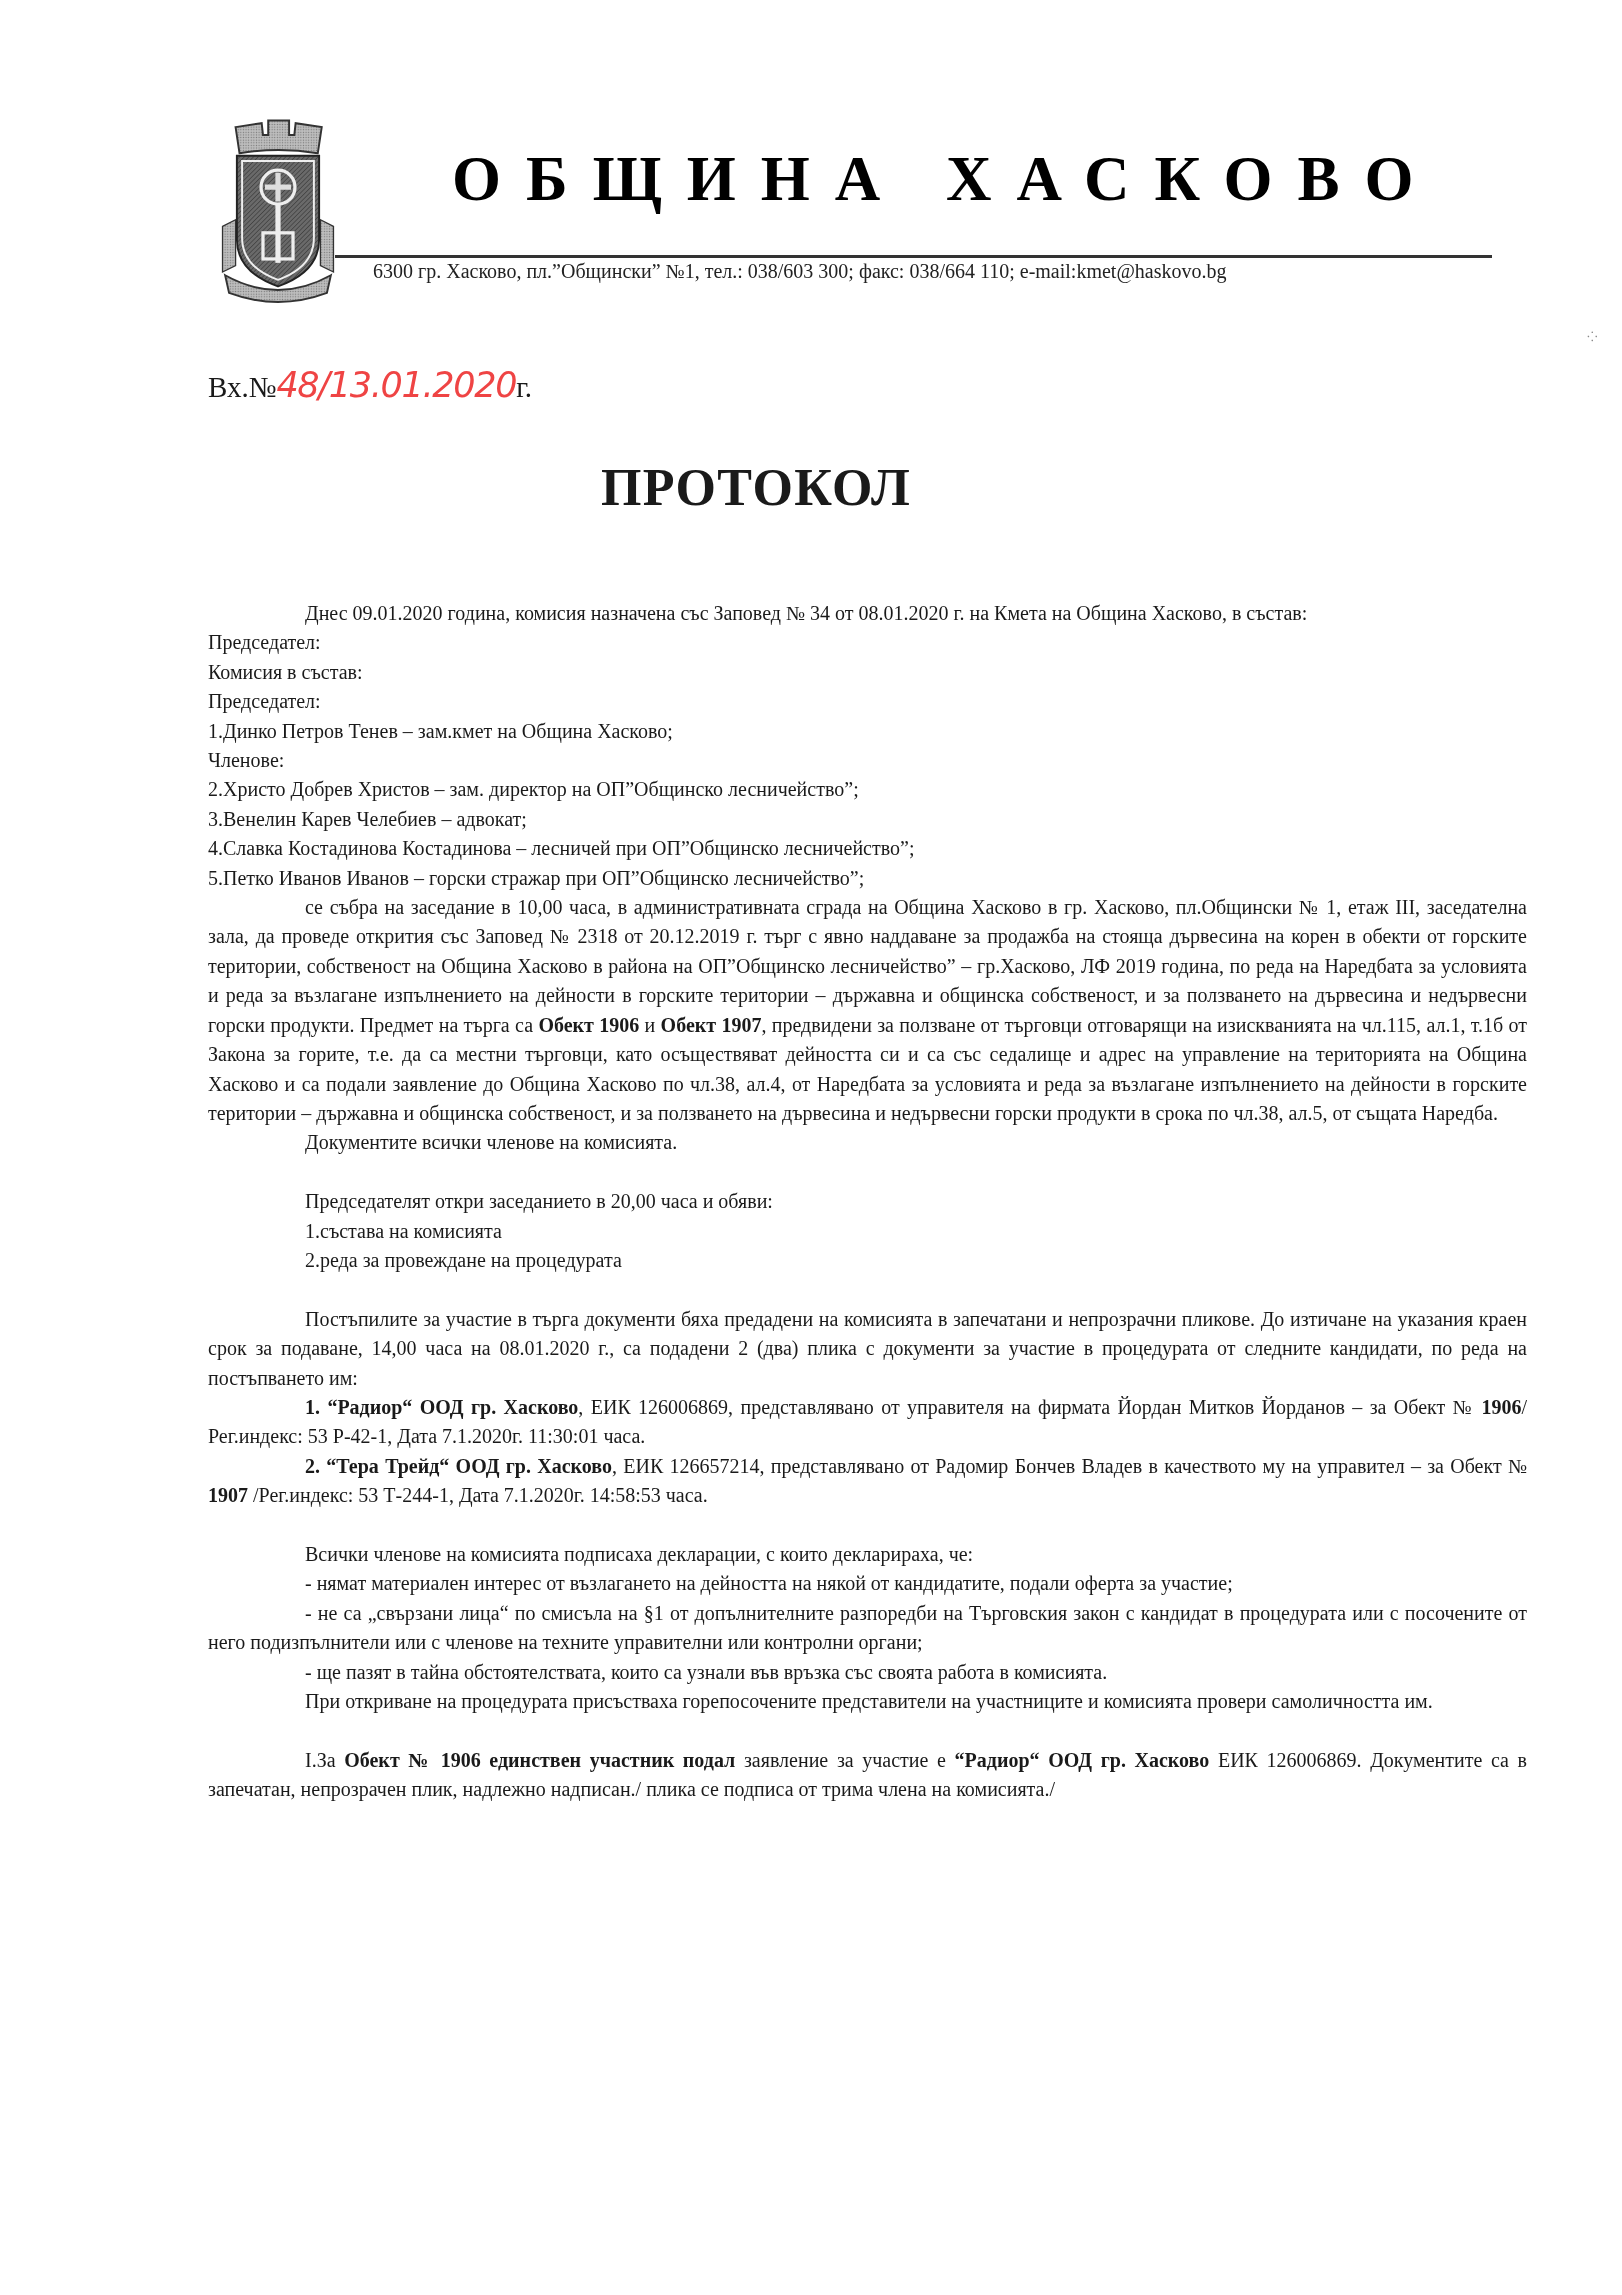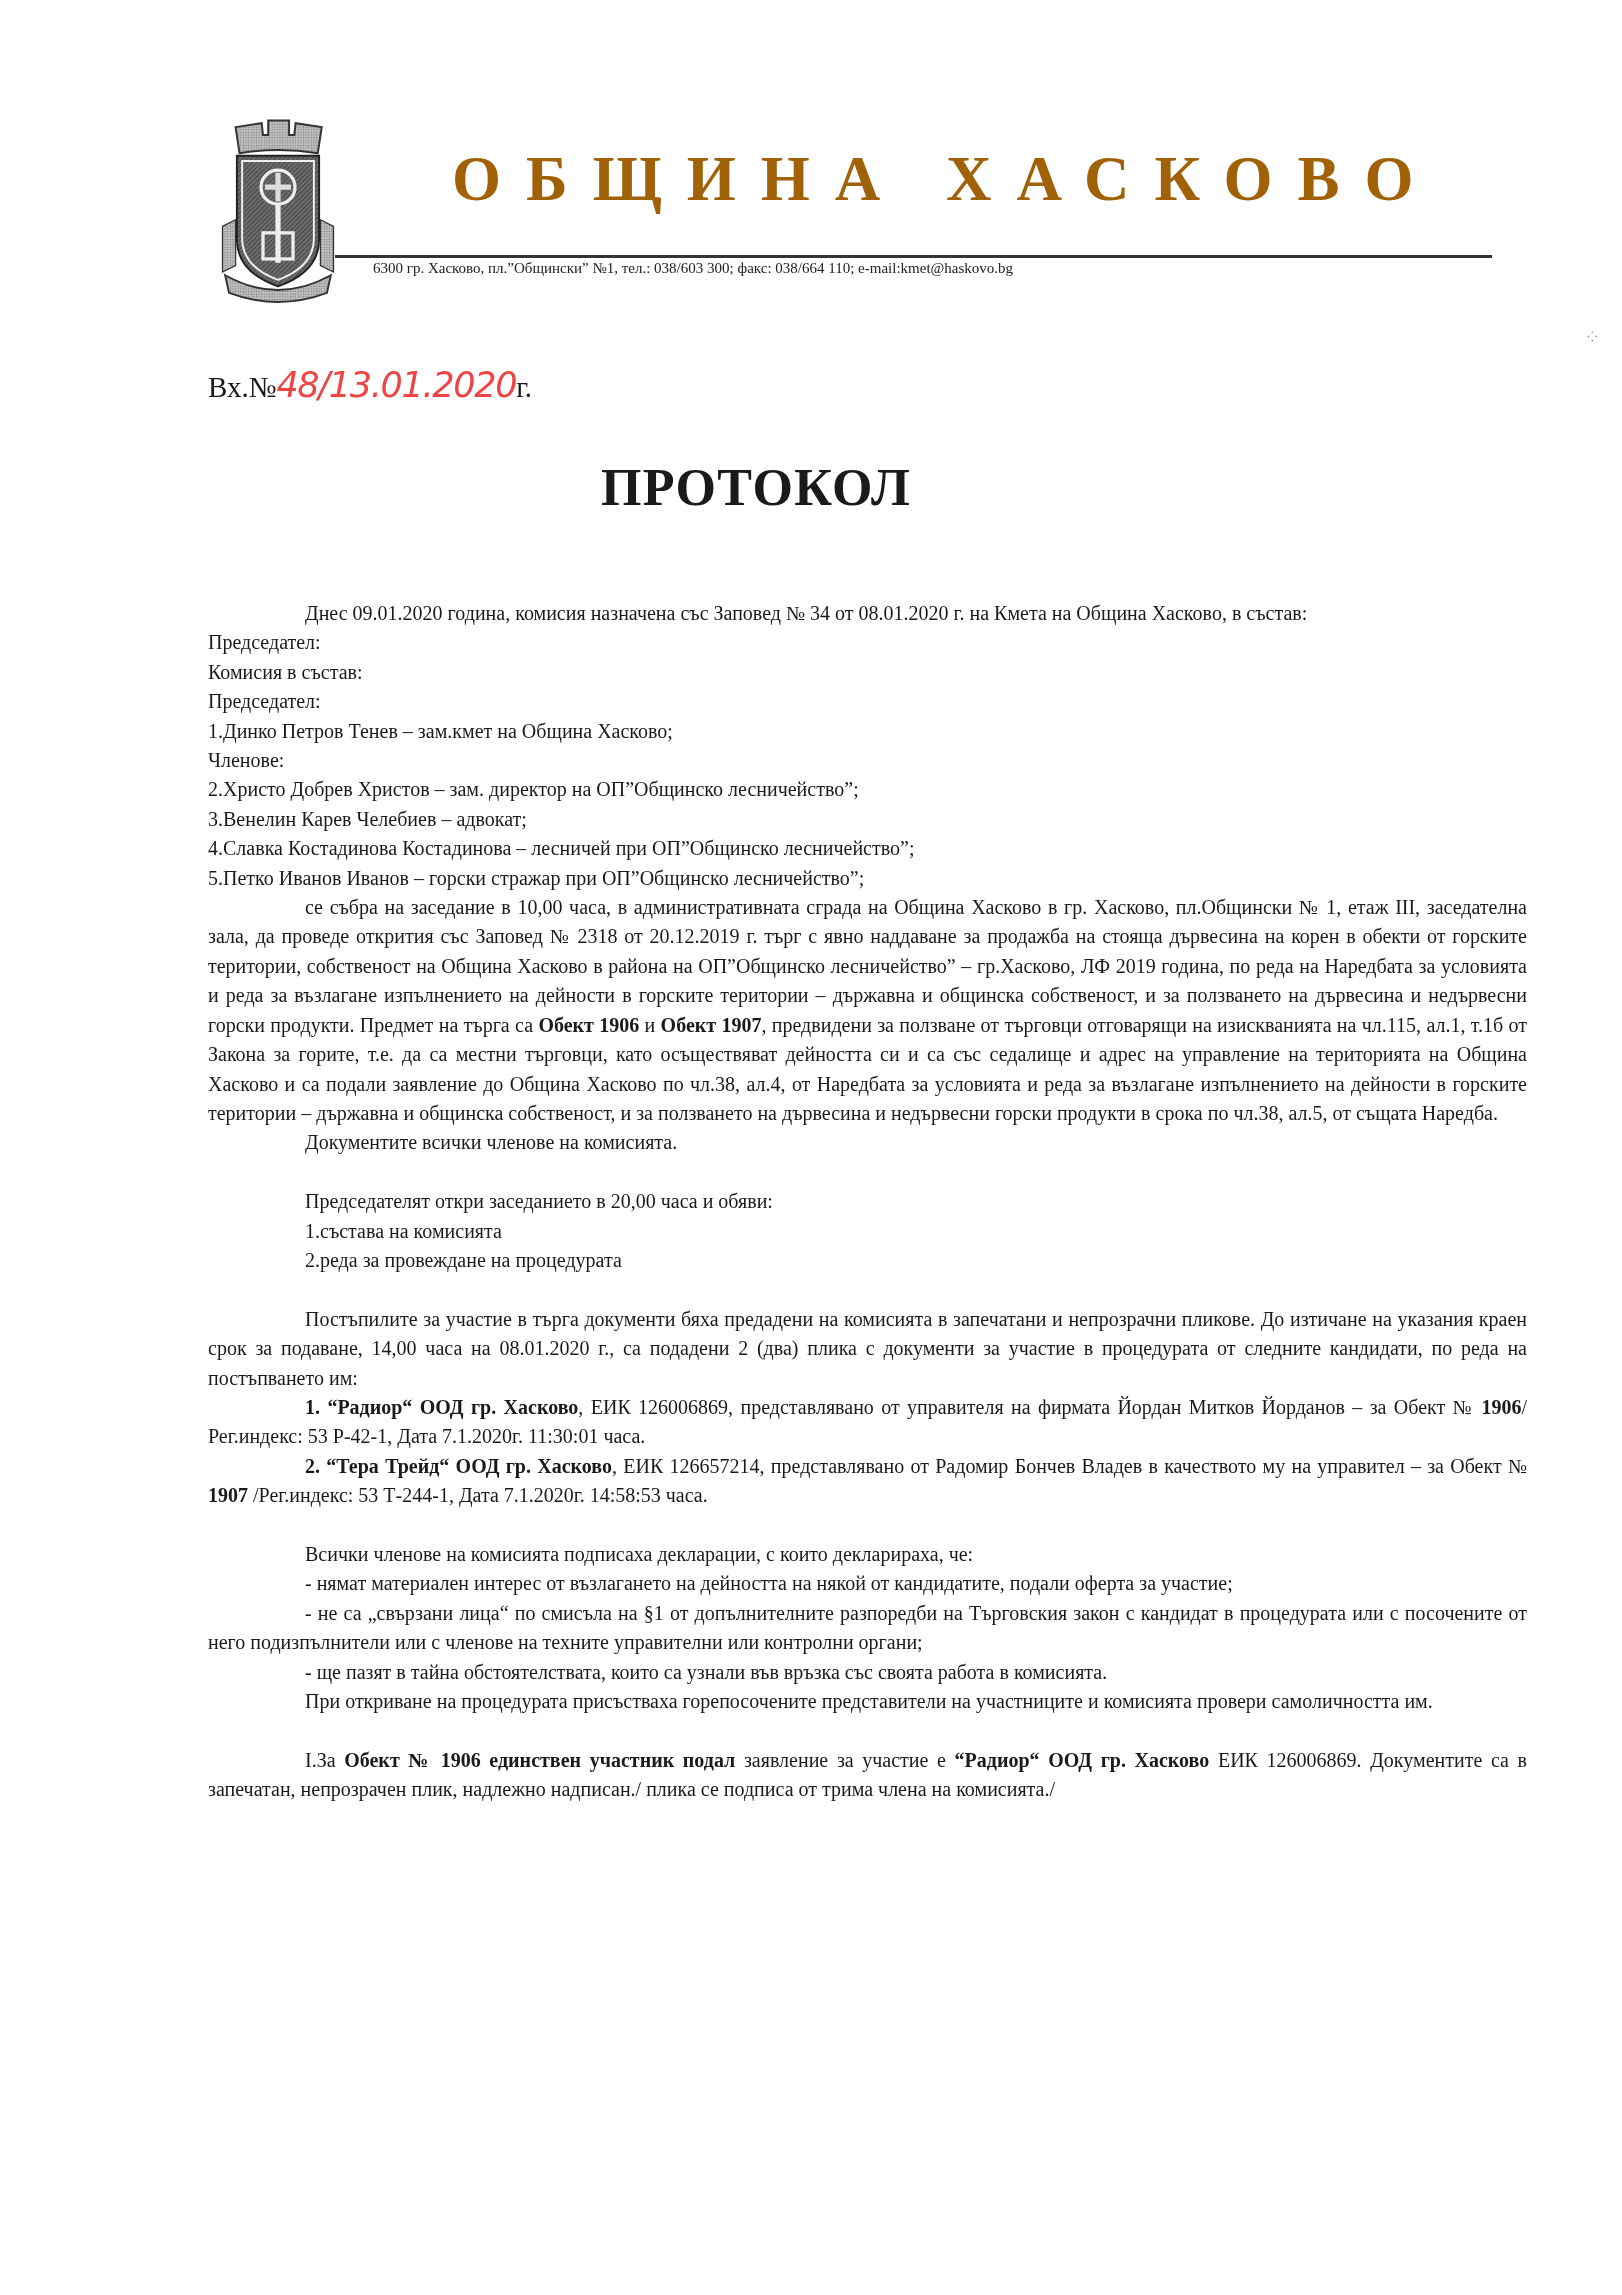--- a/index.html
+++ b/index.html
@@ -1,20 +1,20 @@
 <!DOCTYPE html>
 <html style="font-size:10.5px"><head>
 <meta charset="utf-8">
 <style>
   html, body { margin:0; padding:0; background:#ffffff; }
   body { width:1623px; height:2295px; position:relative; overflow:hidden; font-family:"Liberation Serif","DejaVu Serif",serif; color:#1a1a1a; }
   .crest { position:absolute; left:216px; top:115px; width:124px; height:190px; }
-  .org-title { position:absolute; left:452px; top:143px; font-size:63px; font-weight:bold; letter-spacing:25px; white-space:nowrap; color:#a16207; }
+  .org-title { position:absolute; left:452px; top:143px; font-size:63px; font-weight:bold; letter-spacing:25px; white-space:nowrap; color:#000000; }
   .rule { position:absolute; left:335px; top:255px; width:1157px; height:2.6px; background:#333; }
-  .address { position:absolute; left:373px; top:260px; font-size:15px; white-space:nowrap; color:#222; }
+  .address { position:absolute; left:373px; top:260px; font-size:20px; white-space:nowrap; color:#222; }
   .inbound { position:absolute; left:208px; top:365px; font-size:29px; white-space:nowrap; }
   .inbound .hand { font-family:"DejaVu Sans",sans-serif; font-style:italic; color:#ef4444; font-size:35px; letter-spacing:-1.3px; }
   .doc-title { position:absolute; left:0; width:1512px; top:458px; text-align:center; font-size:52px; font-weight:bold; letter-spacing:1.3px; }
   .body { position:absolute; left:208px; top:599px; width:1319px; font-size:20px; line-height:29.4px; text-align:justify; }
   .body p { margin:0; }
   .indent { text-indent:97px; }
   .pad { padding-left:97px; }
   .gap { height:29.4px; }
   b { font-weight:bold;margin-top:38px; }
   .speck { position:absolute; color:#888; font-size:13px; }

